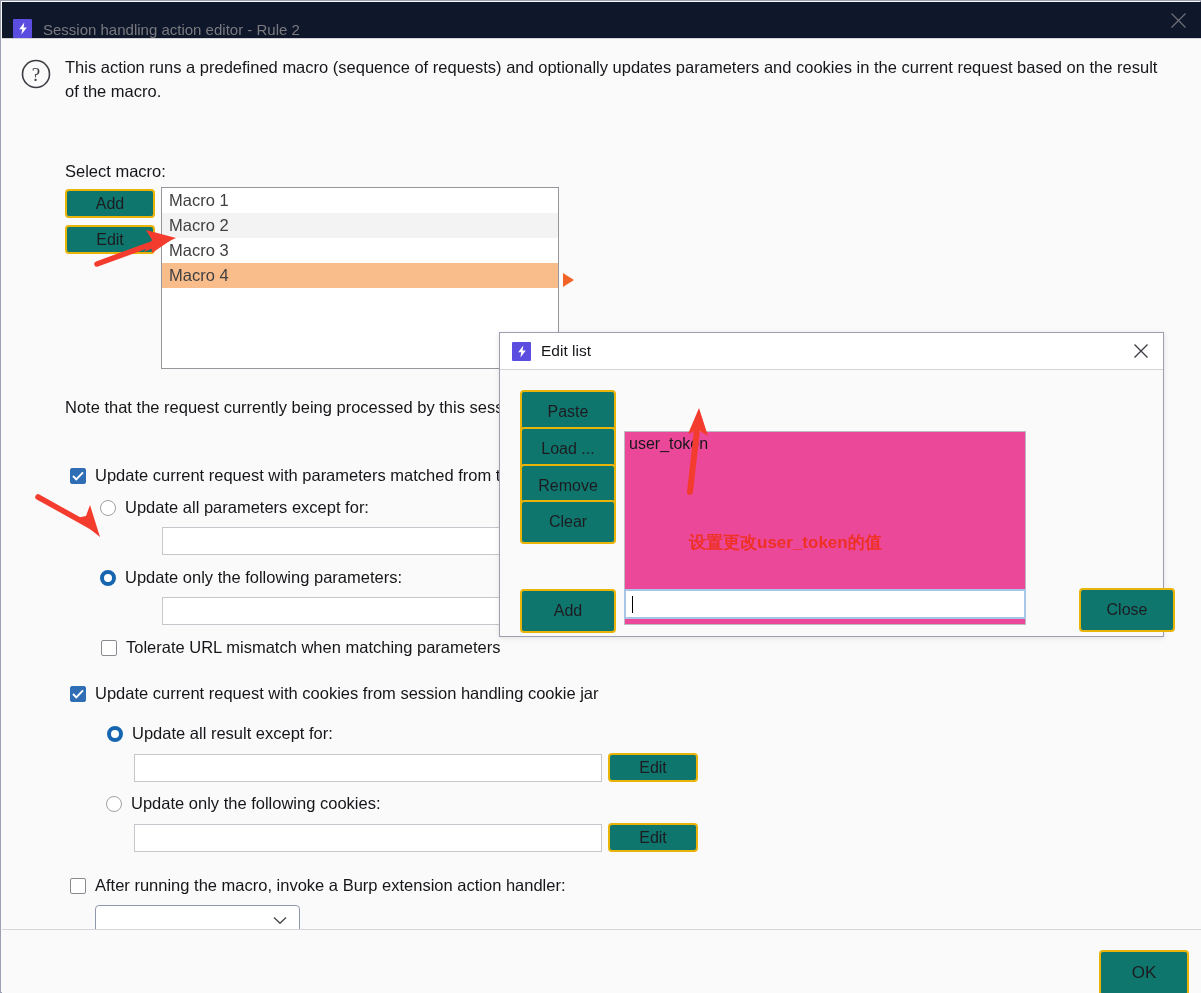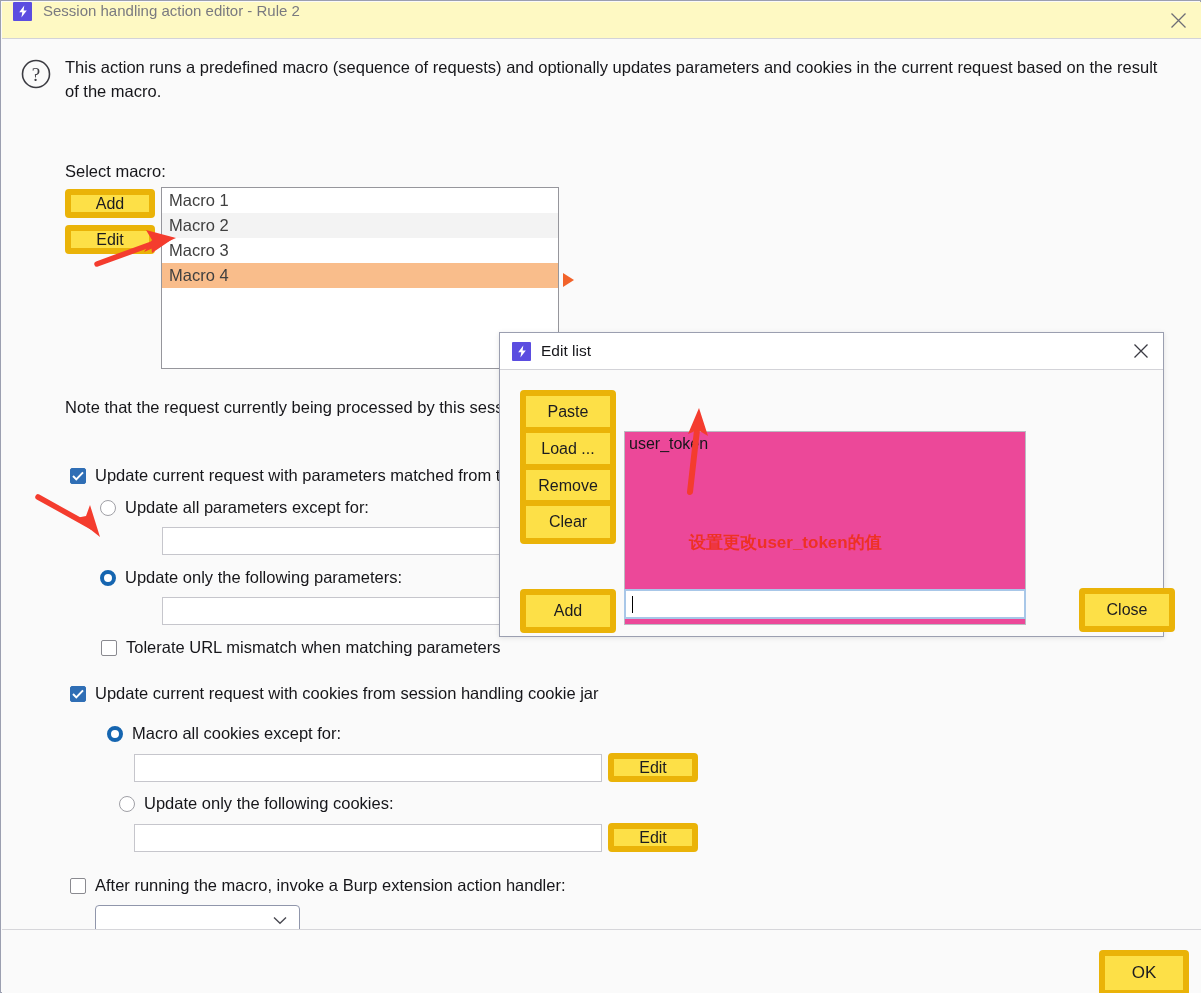--- a/index.html
+++ b/index.html
@@ -26,25 +26,25 @@
     left: 0; top: 0;
     width: 1201px; height: 993px;
     box-sizing: border-box;
     border: 1px solid #9b9fb0;
     background: #fafafa;
   }
   .titlebar {
     position: absolute;
     left: 1px; top: 1px;
     width: 1199px; height: 37px;
-    background: #fef9c3;
+    background: #0f172a;
     border-bottom: 1px solid #d3d3d8;
     box-sizing: border-box;
     display: flex;
-    align-items: flex-start;
+    align-items: flex-end;
   }
   .burp-icon {
     width: 19px; height: 19px;
     margin-left: 11px;
     background: #5b4de0;
     border-radius: 1px;
     display: flex;
     align-items: center;
     justify-content: center;
     flex: none;
@@ -98,22 +98,22 @@
   .label-select-macro {
     position: absolute;
     left: 63px; top: 123px;
     font-size: 16.5px;
     color: #16161a;
   }
   .btn {
     font-family: "Liberation Sans", sans-serif;
     font-size: 16px;
     color: #1c1c20;
-    background: #fde047;
-    border: 6px solid #eab308;
+    background: #0f766e;
+    border: 2px solid #eab308;
     border-radius: 4px;
     text-align: center;
     box-sizing: border-box;
     cursor: default;
     display: flex;
     align-items: center;
     justify-content: center;
     padding: 0;
   }
   .btn-add-macro {
@@ -421,26 +421,26 @@
 
       <div class="ctl-row" style="left:99px; top:599px;">
         <span class="cb">
           
         </span>
         <span class="ctl-label">Tolerate URL mismatch when matching parameters</span>
       </div>
 
       <div class="ctl-row" style="left:105px; top:685px;">
         <span class="rb checked"></span>
-        <span class="ctl-label">Macro all cookies except for:</span>
+        <span class="ctl-label">Update all result except for:</span>
       </div>
       <div class="txtfield" style="left:132px; top:715px; width:468px;"></div>
       <div class="btn btn-edit-side" style="left:606px; top:714px;">Edit</div>
 
-      <div class="ctl-row" style="left:117px; top:755px;">
+      <div class="ctl-row" style="left:104px; top:755px;">
         <span class="rb"></span>
         <span class="ctl-label">Update only the following cookies:</span>
       </div>
       <div class="txtfield" style="left:132px; top:785px; width:468px;"></div>
       <div class="btn btn-edit-side" style="left:606px; top:784px;">Edit</div>
 
       <div class="ctl-row" style="left:68px; top:837px;">
         <span class="cb">
           
         </span>

